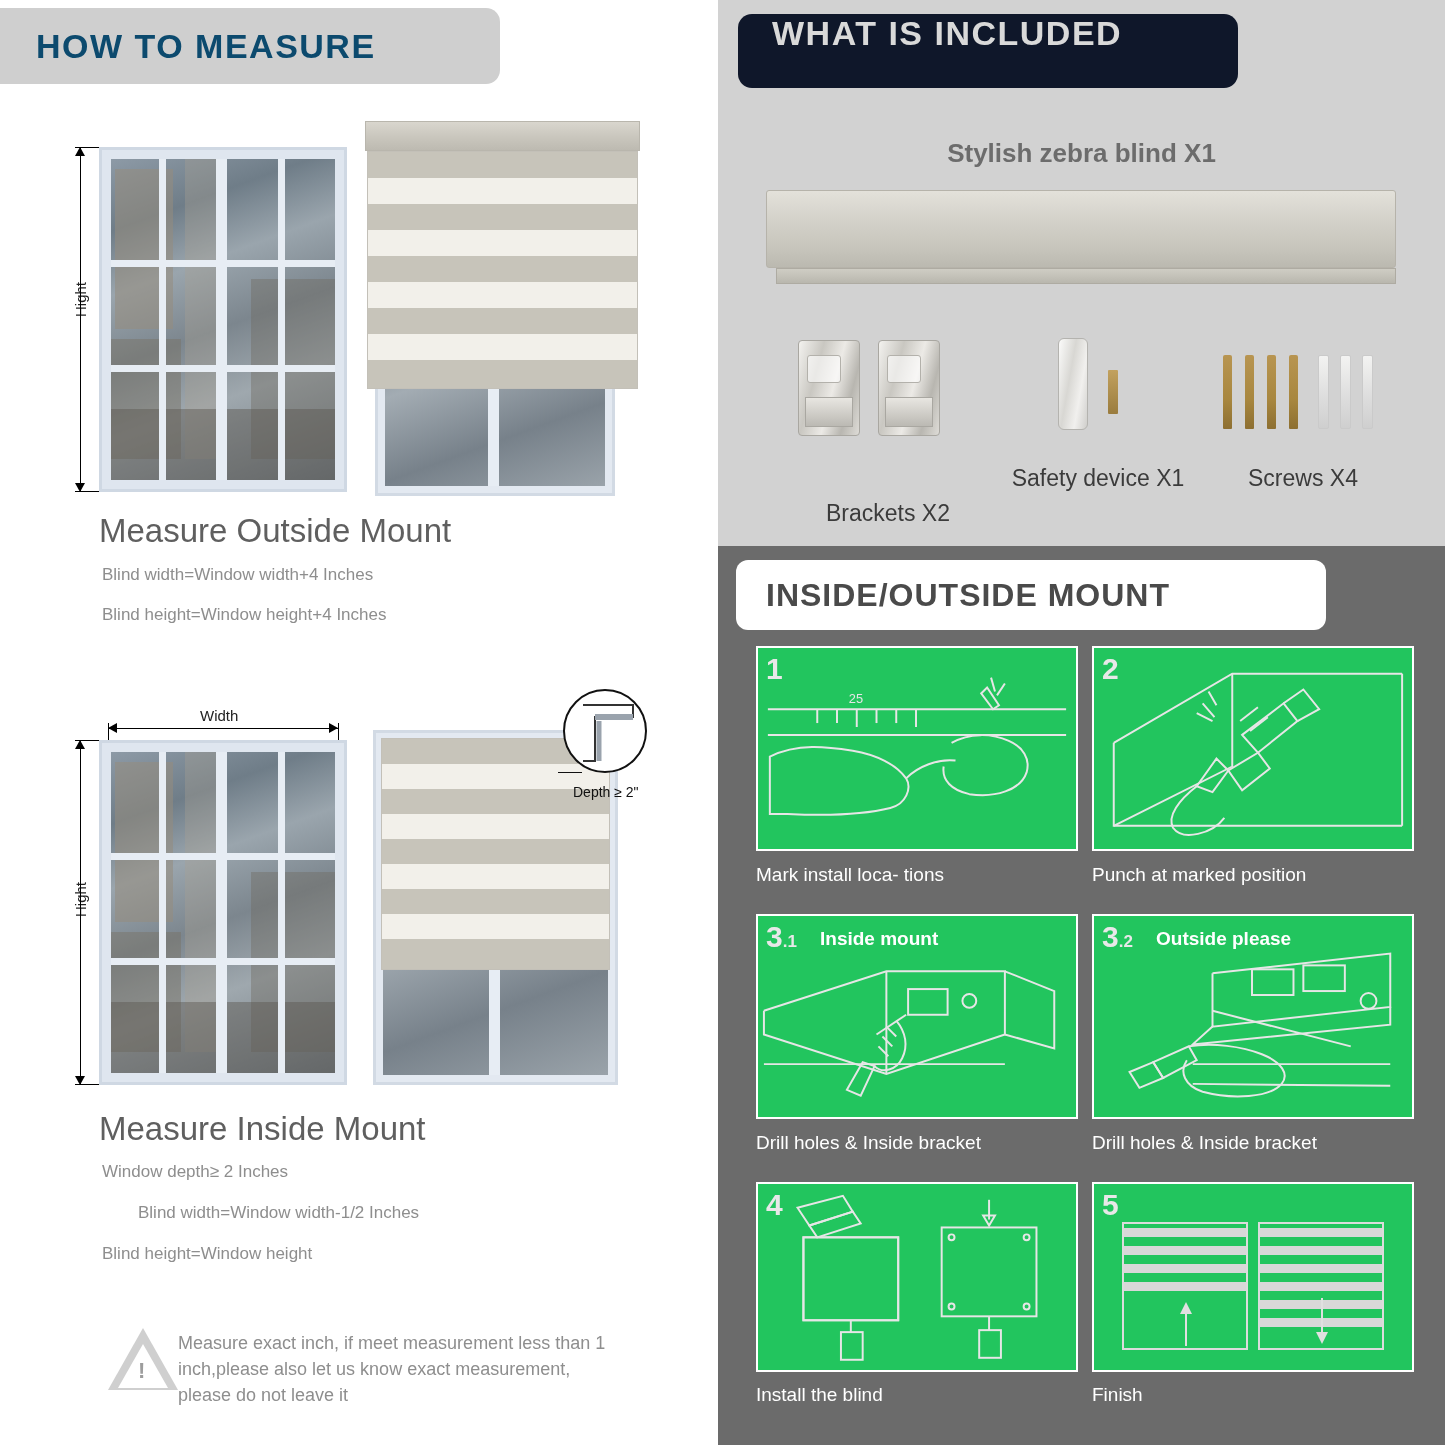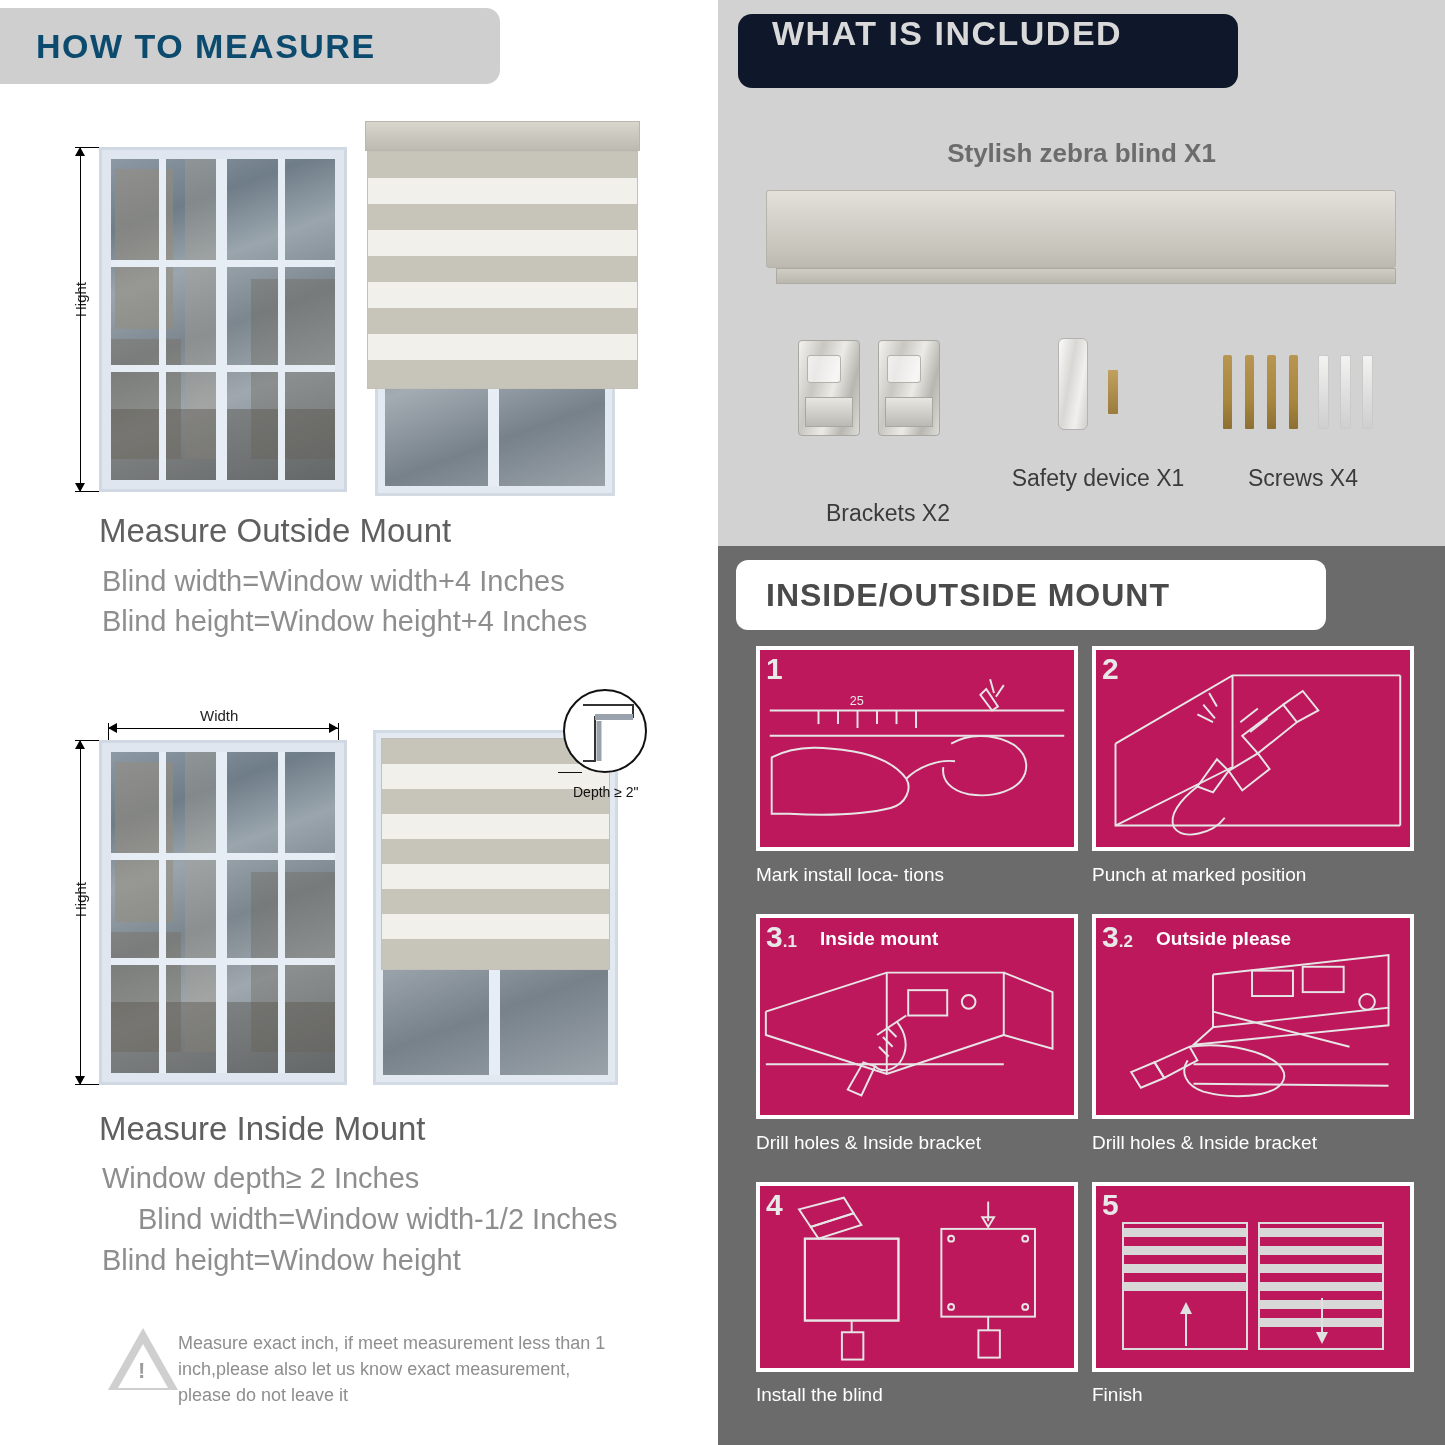--- a/index.html
+++ b/index.html
@@ -80,21 +80,21 @@
   }
   .wu-glass {
     position: absolute; inset: 7px;
     background: linear-gradient(160deg,#8f9ba6 0%, #6f7d88 25%, #a3acb3 50%, #77818a 75%, #9aa3aa 100%);
   }
 
   .mount-title {
     position: absolute; font-size: 33px; color: #5f5f5f; font-weight: normal;
   }
   .mount-line {
-    position: absolute; font-size: 29px; color: #8e8e8e;
+    position: absolute; font-size: 17px; color: #8e8e8e;
   }
 
   .depth-circle {
     position: absolute; width: 84px; height: 84px; border-radius: 50%;
     border: 2px solid #111; background: #ffffff; overflow: hidden;
   }
   .depth-label { position: absolute; font-size: 14px; color: #111; }
 
   .warn-box { position: absolute; }
   .warn-tri {
@@ -182,21 +182,21 @@
   }
   .mnt-hdr {
     position: absolute; left: 18px; top: 14px; width: 590px; height: 70px;
     background: #ffffff; border-radius: 12px;
     display: flex; align-items: center; padding-left: 30px;
   }
   .mnt-hdr span { font-size: 32px; font-weight: bold; color: #4a4a4a; letter-spacing: 1px; }
 
   .step { position: absolute; }
   .step-box {
-    position: absolute; left: 0; top: 0; border: 4px solid #ffffff; background: #be185d;
+    position: absolute; left: 0; top: 0; border: 2px solid #ffffff; background: #22c55e;
   }
   .step-num {
     position: absolute; left: 10px; top: 6px; font-size: 30px; color: #e8e8e8; font-weight: bold;
   }
   .step-num small { font-size: 17px; }
   .step-sub {
     position: absolute; font-size: 19px; color: #ffffff; font-weight: bold;
   }
   .step-cap {
     position: absolute; font-size: 19px; color: #ffffff;

